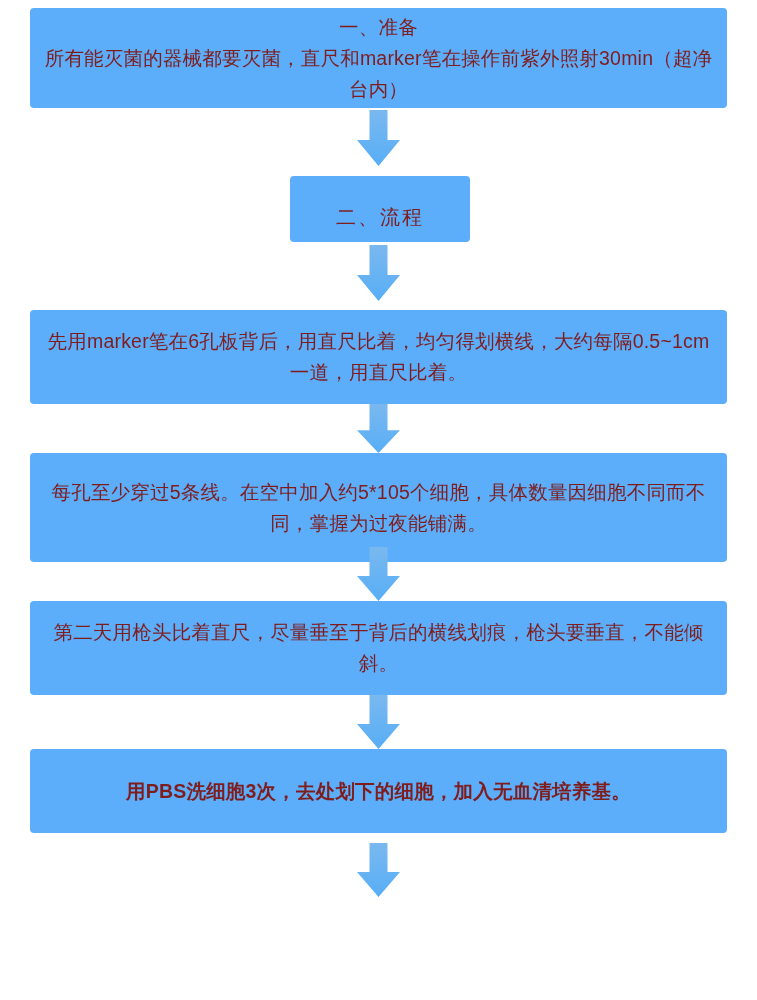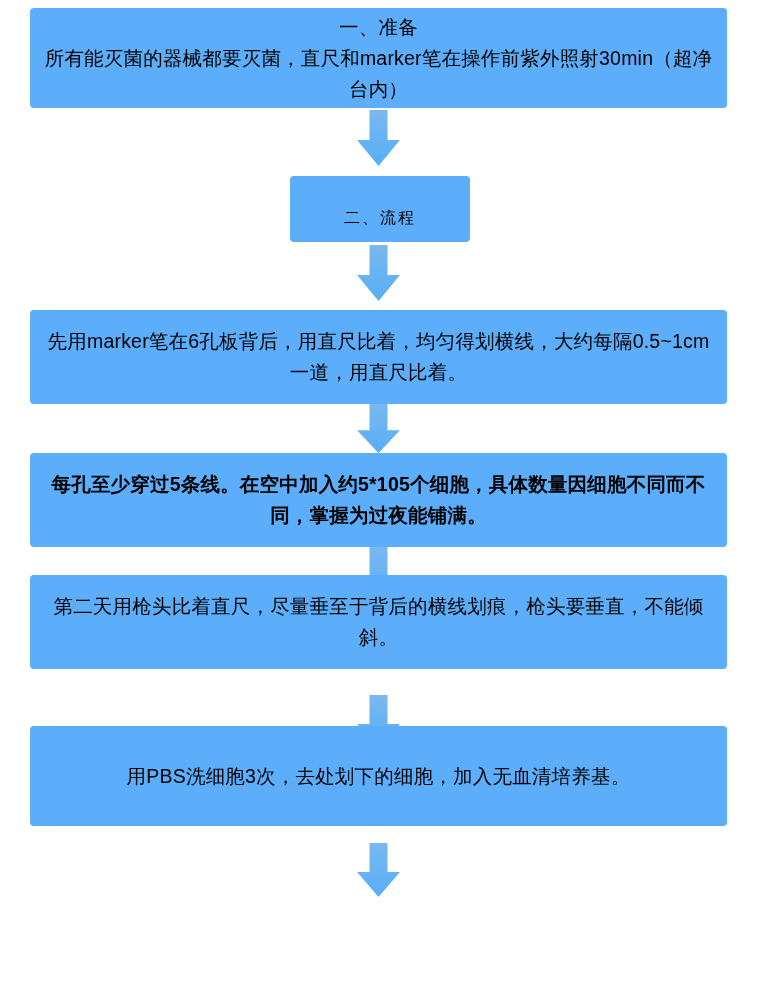--- a/index.html
+++ b/index.html
@@ -31,32 +31,32 @@
   }
   .node .node-text {
     display: block;
     width: 100%;
     padding: 0 14px;
     box-sizing: border-box;
     font-size: 19.5px;
     line-height: 31px;
     letter-spacing: 0.2px;
     white-space: pre-line;
-    color: #000000;
+    color: #7f1d1d;
   }
   .node.wide {
     left: 30px;
     width: 697px;
   }
   .node.narrow {
     left: 290px;
     width: 180px;
   }
   .node.narrow .node-text {
-    font-size: 16px;
+    font-size: 20px;
     letter-spacing: 2px;
     margin-top: 16px;
   }
   .arrow {
     position: absolute;
     left: 357px;
     width: 43px;
   }
   .arrow svg {
     display: block;
@@ -111,53 +111,53 @@
       <defs>
         <linearGradient id="ag3" x1="0" y1="0" x2="0" y2="1">
           <stop offset="0%" stop-color="#7ab8ef"></stop>
           <stop offset="100%" stop-color="#57aef6"></stop>
         </linearGradient>
       </defs>
       <polygon points="12.5,0 30.5,0 30.5,30 43,30 21.5,56 0,30 12.5,30" fill="url(#ag3)"></polygon>
     </svg>
   </div>
 
-  <div class="node wide" style="top:453px; height:94px;font-weight:bold;">
+  <div class="node wide" style="top:453px; height:109px;">
     <span class="node-text">每孔至少穿过5条线。在空中加入约5*105个细胞，具体数量因细胞不同而不同，掌握为过夜能铺满。</span>
   </div>
 
   <div class="arrow" style="top:547px; height:54px;">
     <svg viewBox="0 0 43 56" preserveAspectRatio="none" aria-hidden="true">
       <defs>
         <linearGradient id="ag4" x1="0" y1="0" x2="0" y2="1">
           <stop offset="0%" stop-color="#7ab8ef"></stop>
           <stop offset="100%" stop-color="#57aef6"></stop>
         </linearGradient>
       </defs>
       <polygon points="12.5,0 30.5,0 30.5,30 43,30 21.5,56 0,30 12.5,30" fill="url(#ag4)"></polygon>
     </svg>
   </div>
 
-  <div class="node wide" style="top:575px; height:94px;">
+  <div class="node wide" style="top:601px; height:94px;">
     <span class="node-text">第二天用枪头比着直尺，尽量垂至于背后的横线划痕，枪头要垂直，不能倾斜。</span>
   </div>
 
   <div class="arrow" style="top:695px; height:54px;">
     <svg viewBox="0 0 43 56" preserveAspectRatio="none" aria-hidden="true">
       <defs>
         <linearGradient id="ag5" x1="0" y1="0" x2="0" y2="1">
           <stop offset="0%" stop-color="#7ab8ef"></stop>
           <stop offset="100%" stop-color="#57aef6"></stop>
         </linearGradient>
       </defs>
       <polygon points="12.5,0 30.5,0 30.5,30 43,30 21.5,56 0,30 12.5,30" fill="url(#ag5)"></polygon>
     </svg>
   </div>
 
-  <div class="node wide" style="top:726px; height:100px;">
+  <div class="node wide" style="top:749px; height:84px;font-weight:bold;">
     <span class="node-text">用PBS洗细胞3次，去处划下的细胞，加入无血清培养基。</span>
   </div>
 
   <div class="arrow" style="top:843px; height:54px;">
     <svg viewBox="0 0 43 56" preserveAspectRatio="none" aria-hidden="true">
       <defs>
         <linearGradient id="ag6" x1="0" y1="0" x2="0" y2="1">
           <stop offset="0%" stop-color="#7ab8ef"></stop>
           <stop offset="100%" stop-color="#57aef6"></stop>
         </linearGradient>

